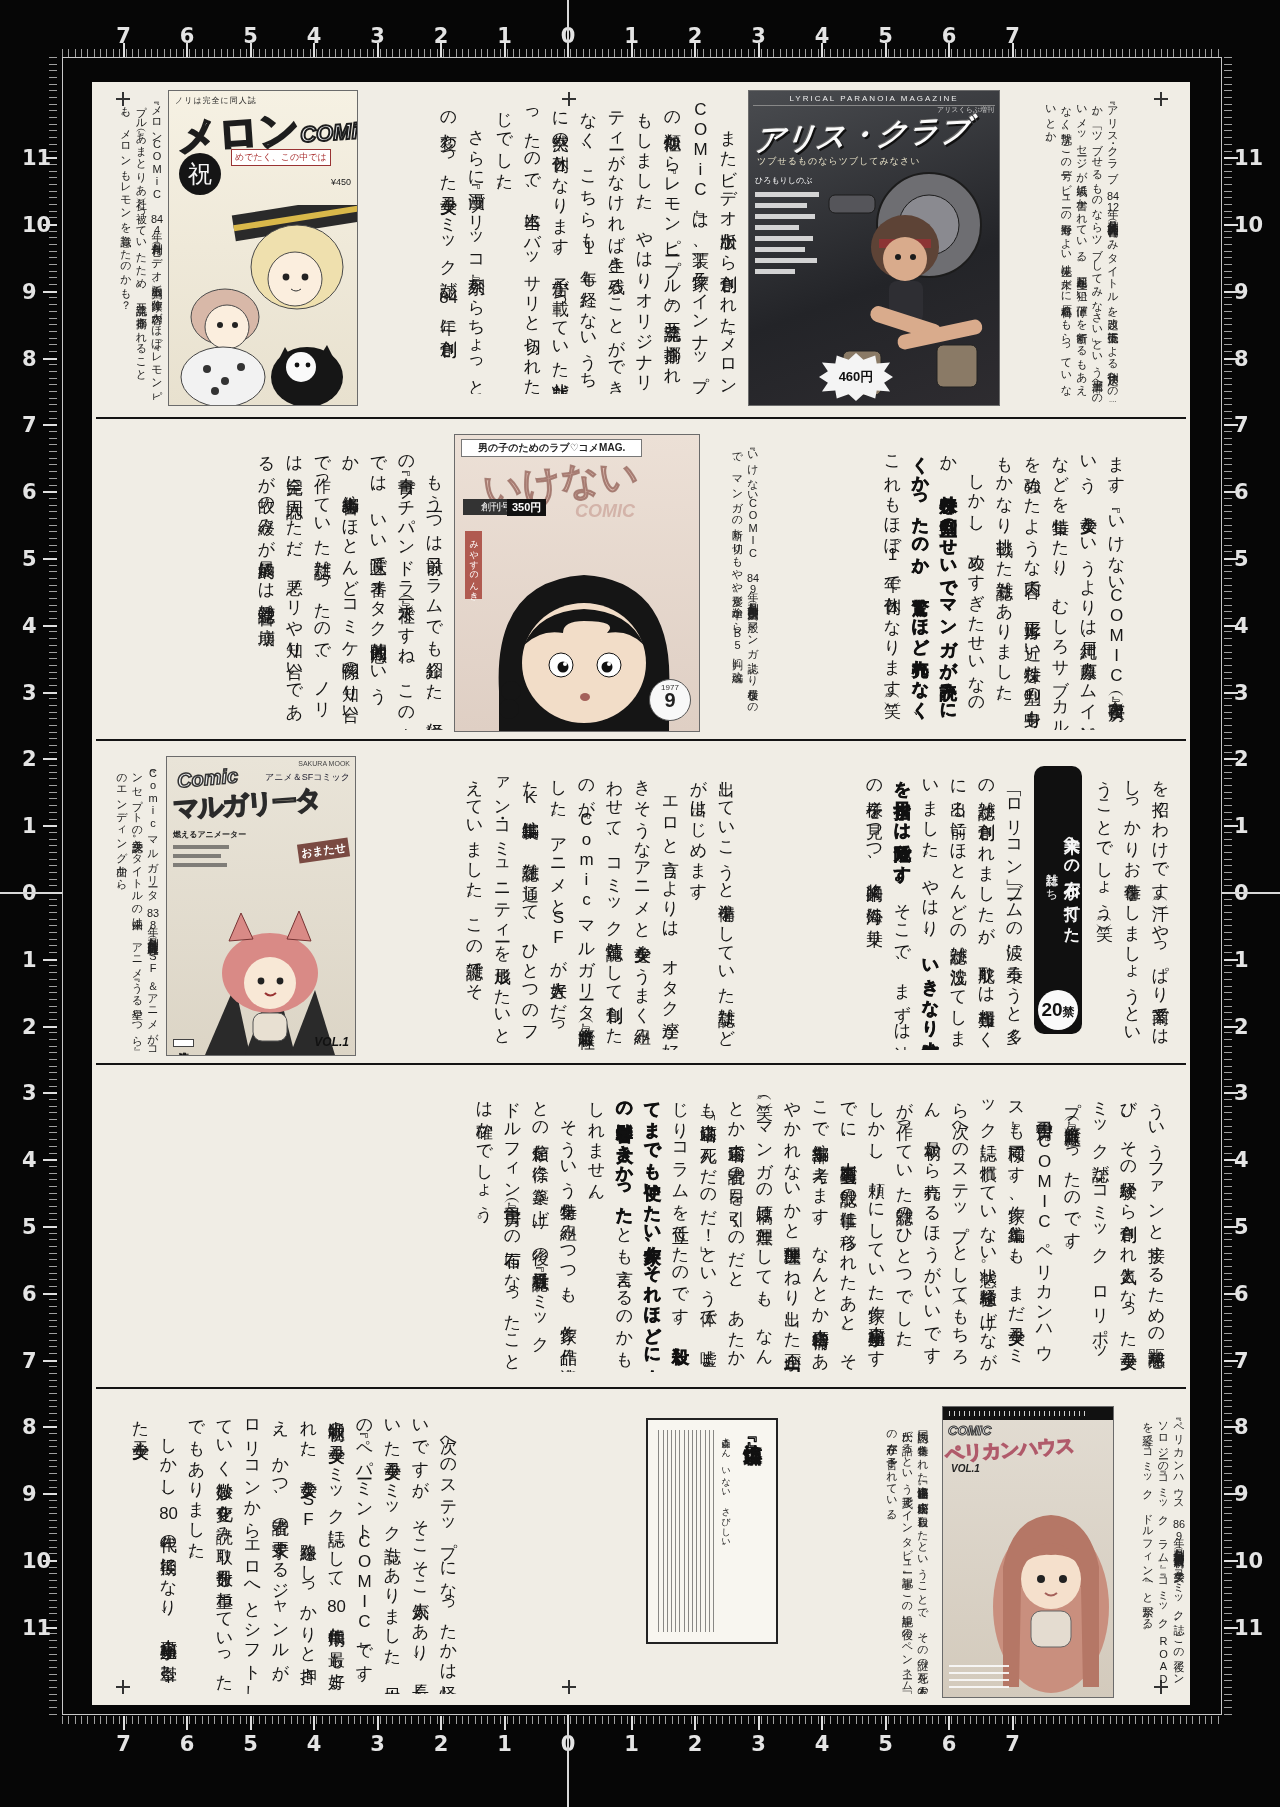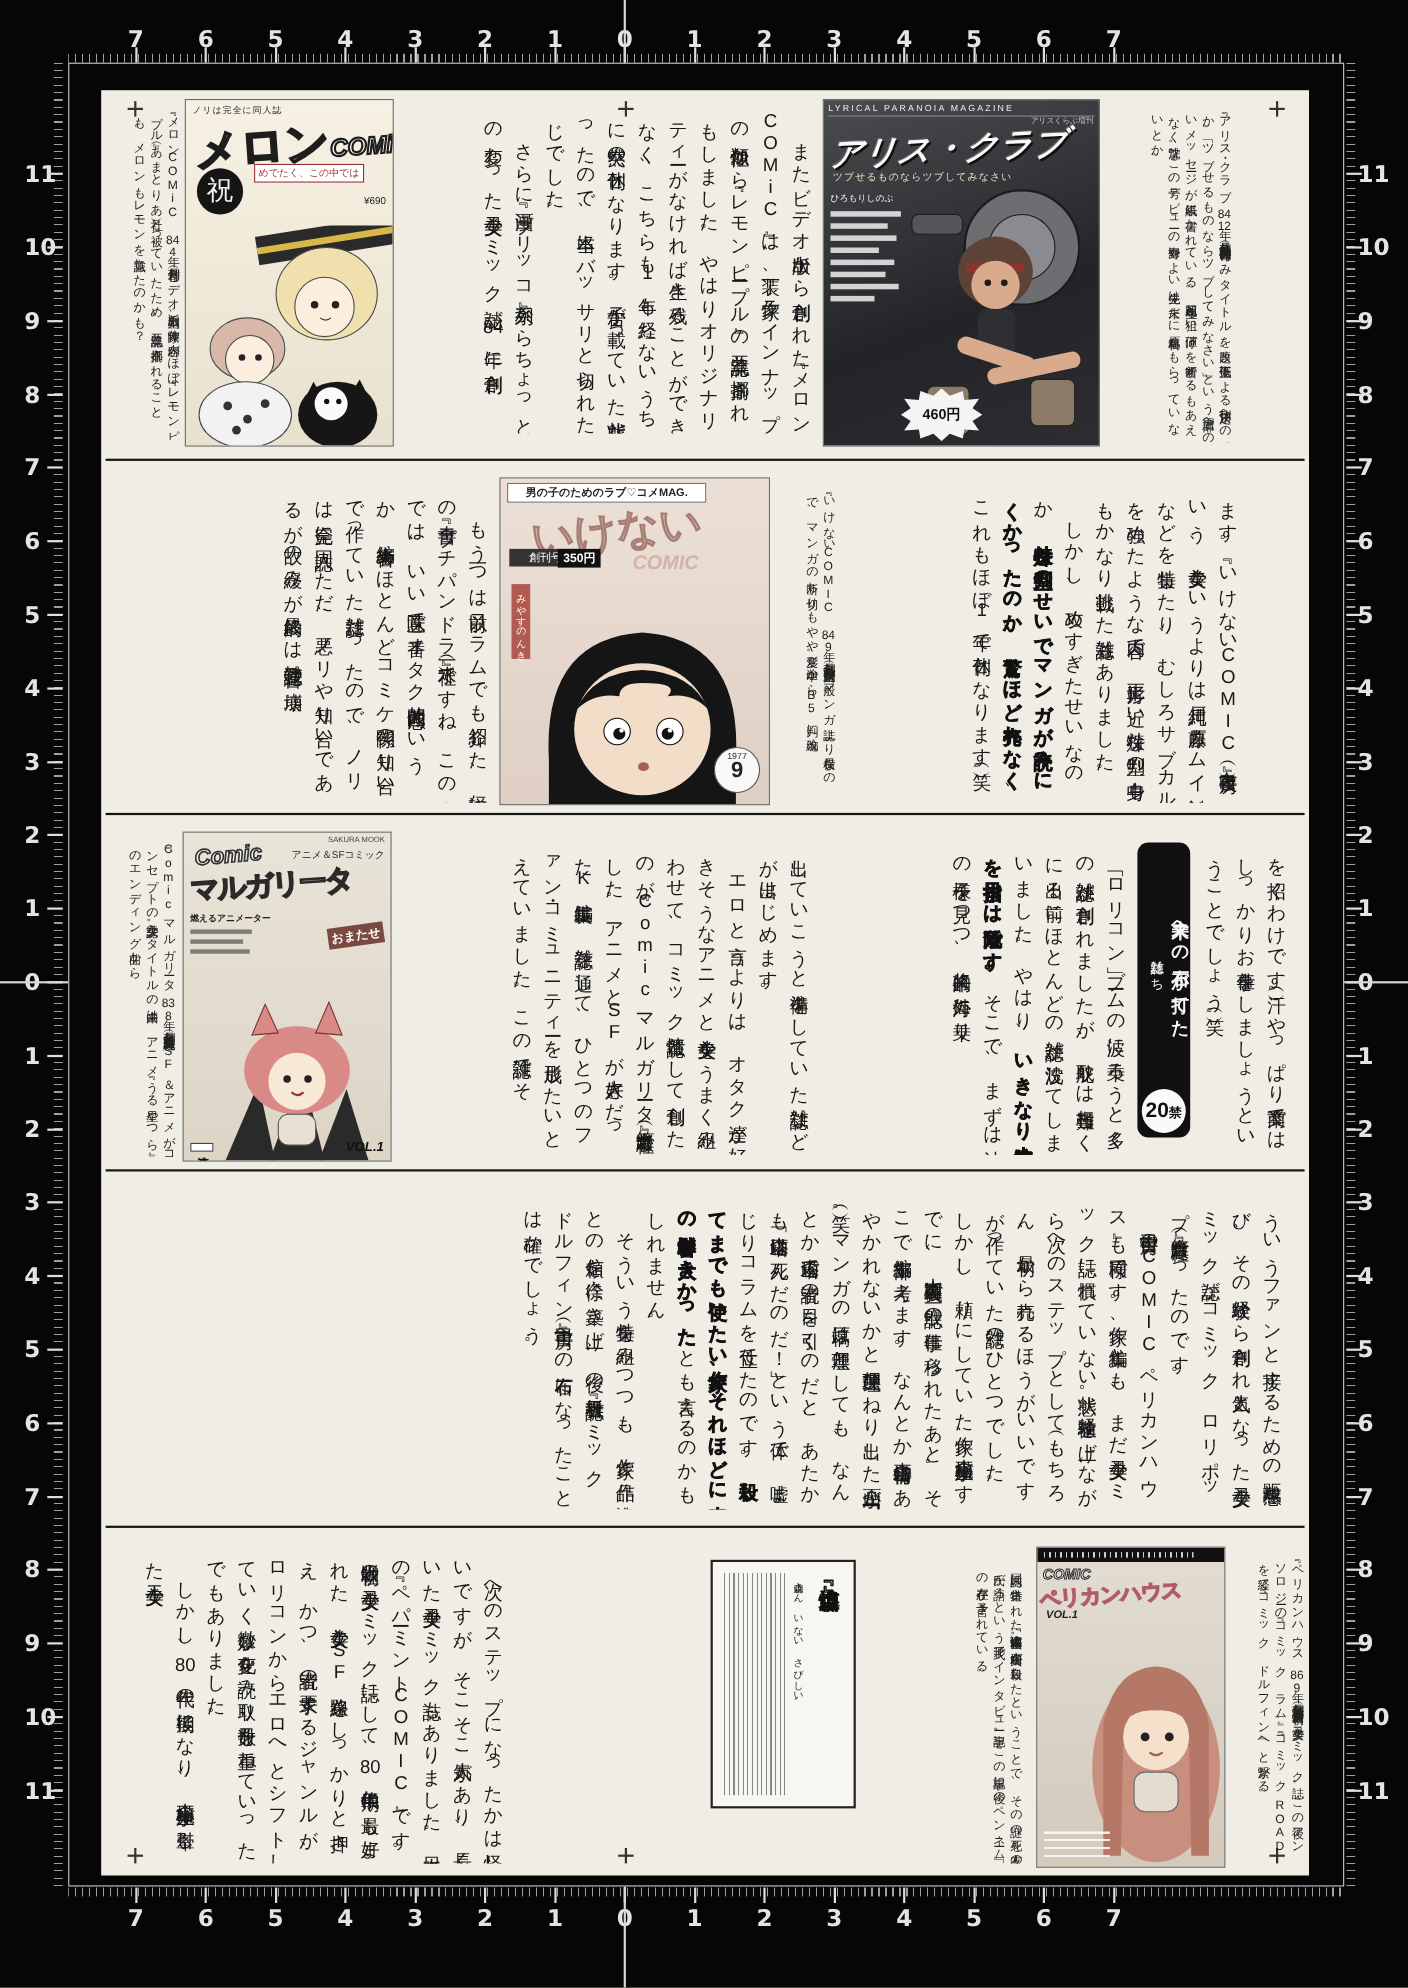--- a/index.html
+++ b/index.html
@@ -49,21 +49,21 @@
           color:#fff;-webkit-text-stroke:2px #1d1d1d;}
   .m-la{font-size:40px;}.m-lb{font-size:22px;font-style:italic;}
   .m-badge{top:62px;left:10px;width:42px;height:42px;background:#151515;border-radius:50%;
            color:#f5f5f5;font-size:24px;text-align:center;line-height:42px;}
   .m-tag{top:58px;left:62px;font-size:9px;color:#a33;background:#fff;padding:1px 3px;border:1px solid #933;}
   .m-price{top:86px;right:6px;font-size:9px;color:#222;}
   .melon svg{position:absolute;bottom:0;left:0;}
 
   .alice{background:linear-gradient(160deg,#4a4c50,#232428 60%,#2e2c30);}
   .a-banner{top:3px;left:4px;right:4px;font-size:8px;color:#eee;letter-spacing:2px;
-            border-bottom:1px solid #888;padding-bottom:2px;}
+            border-bottom:1px solid #888;padding-bottom:2px;text-align:center;}
   .a-ed{top:14px;right:5px;font-size:7px;color:#ccc;}
   .a-logo{top:24px;left:6px;font-size:30px;font-weight:bold;font-style:italic;color:#fafafa;
           transform:skewX(-10deg) rotate(-3deg);white-space:nowrap;
           text-shadow:2px 2px 0 #111,-1px -1px 0 #666;}
   .a-tag{top:64px;left:8px;font-size:9px;color:#e8e2c8;letter-spacing:1px;}
   .a-list{top:84px;left:6px;width:72px;}
   .abar{height:5px;background:rgba(240,240,240,.85);margin:6px 0;}
   .a-name{font-size:8px;color:#fff;margin:0 0;}
   .starburst{width:74px;height:48px;background:#f4f4f4;color:#111;font-weight:bold;font-size:13px;
              text-align:center;line-height:48px;
@@ -320,21 +320,21 @@
   <div class="divider" style="top:981px;"></div>
   <div class="divider" style="top:1305px;"></div>
 
   <div class="vtext cap-t" style="left:8px;top:16px;width:64px;height:302px;">『メロンCOMiC <span class="tcy">84</span>年<span class="tcy">4</span>月創刊号』（ビデオ出版）判型、作家陣、内容がほぼ『レモンピープル』（あまとりあ社）と被っていたため、亜流誌と揶揄されることも。メロンもレモンを意識したのかも？</div>
 
   <div class="cover melon" style="left:76px;top:8px;width:190px;height:316px;">
     <div class="abs m-genre">ノリは完全に同人誌</div>
     <div class="abs m-logo"><span class="m-la">メロン</span><span class="m-lb">COMiC</span></div>
     <div class="abs m-badge">祝</div>
     <div class="abs m-tag">めでたく、この中では</div>
-    <div class="abs m-price">¥690</div>
+    <div class="abs m-price">¥450</div>
     <svg width="188" height="200" viewBox="0 0 188 200">
       <rect x="64" y="0" width="130" height="26" fill="#2a2a2a" transform="rotate(-9 130 13)"></rect>
       <rect x="64" y="10" width="130" height="6" fill="#d9b84a" transform="rotate(-9 130 13)"></rect>
       <ellipse cx="128" cy="62" rx="46" ry="42" fill="#efe0ae" stroke="#4a4a4a"></ellipse>
       <circle cx="126" cy="74" r="27" fill="#fbeede" stroke="#4a4a4a"></circle>
       <circle cx="117" cy="72" r="3.4" fill="#222"></circle>
         <circle cx="136" cy="72" r="3.4" fill="#222"></circle>
       <path d="M122,84 q5,4 10,0" stroke="#333" fill="none"></path>
       <ellipse cx="56" cy="112" rx="34" ry="28" fill="#d8b8a8" stroke="#4a4a4a"></ellipse>
       <circle cx="58" cy="122" r="22" fill="#fbeede" stroke="#4a4a4a"></circle>

